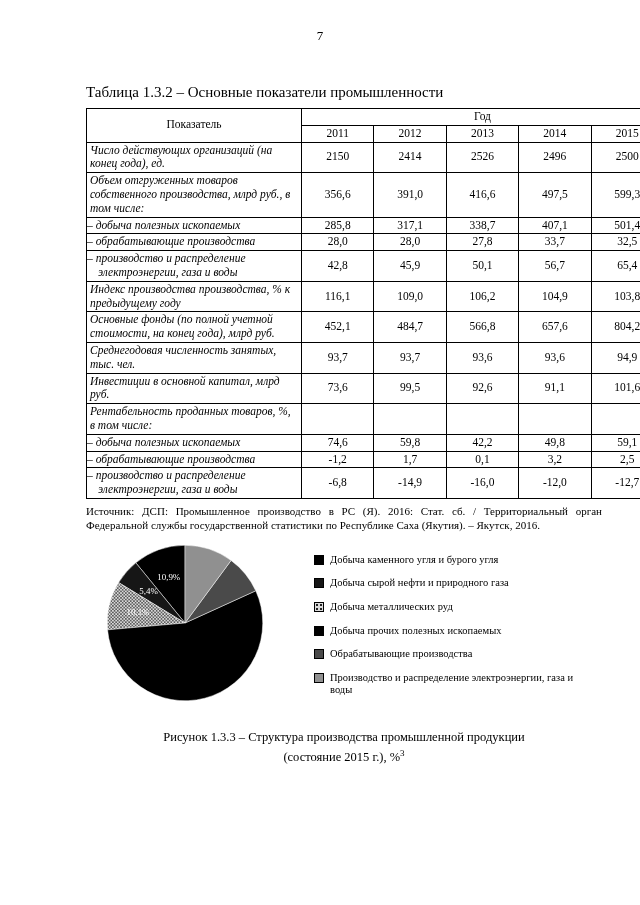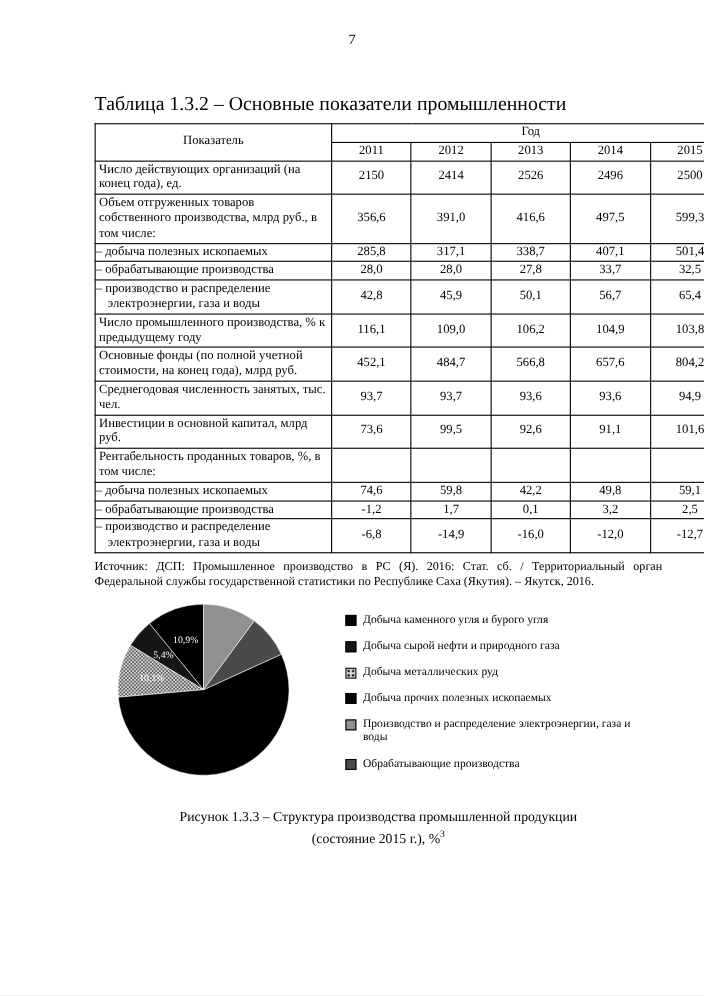--- a/index.html
+++ b/index.html
@@ -3,28 +3,28 @@
 <meta charset="utf-8">
 <style>
   html,body { margin:0; padding:0; background:#e8e8e8; }
   .page {
     width:640px; height:905px; margin:0 auto; background:#ffffff;
     font-family:"Liberation Serif", serif; color:#000; position:relative;
     box-sizing:border-box; overflow:hidden;
   }
   .page-number { text-align:center; padding-top:28px; font-size:13px; }
   .content { padding:0 38px 0 86px; }
-  .tbl-caption { margin:40px 0 7px 0; font-size:18px; }
+  .tbl-caption { margin:40px 0 7px 0; font-size:15px; }
   table.ind-table { border-collapse:collapse; width:578px; font-size:11.5px; table-layout:fixed; }
   table.ind-table th, table.ind-table td {
     border:1px solid #000; padding:1px 3px; line-height:1.2; vertical-align:middle;
   }
   table.ind-table th { font-weight:normal; text-align:center; }
   th.ind-col { width:208px; }
-  td.label { text-align:left; }
+  td.label { text-align:left;font-style:italic; }
   td.label.sub { padding-left:11px; text-indent:-11px; }
   td.val { text-align:center; }
   .source { margin:6px 0 0 0; font-size:11px; text-align:justify; line-height:1.25; }
   .chart { display:flex; align-items:center; margin:10px 0 0 18px; }
   .pie-wrap { flex:0 0 auto; }
   .legend { margin-left:48px; width:260px; }
   .legend-item { display:flex; align-items:flex-start; margin-bottom:11px; font-size:10.5px; line-height:1.2; }
   .legend-item:last-child { margin-bottom:0; }
   .sw { width:10px; height:10px; flex:0 0 auto; margin:1px 6px 0 0; border:1px solid #000; box-sizing:border-box; }
   .sw-dots { background-image:radial-gradient(circle at 50% 50%, #222 1px, #d9d9d9 1.3px); background-size:4px 4px; }
@@ -95,21 +95,21 @@
           </tr>
           <tr>
             <td class="label sub">– производство и распределение электроэнергии, газа и воды</td>
             <td class="val">42,8</td>
             <td class="val">45,9</td>
             <td class="val">50,1</td>
             <td class="val">56,7</td>
             <td class="val">65,4</td>
           </tr>
           <tr>
-            <td class="label">Число промышленного производства, % к предыдущему году</td>
+            <td class="label">Индекс производства производства, % к предыдущему году</td>
             <td class="val">116,1</td>
             <td class="val">109,0</td>
             <td class="val">106,2</td>
             <td class="val">104,9</td>
             <td class="val">103,8</td>
           </tr>
           <tr>
             <td class="label">Основные фонды (по полной учетной стоимости, на конец года), млрд руб.</td>
             <td class="val">452,1</td>
             <td class="val">484,7</td>
@@ -206,26 +206,26 @@
           </div>
           <div class="legend-item">
             <span class="sw sw-dots"></span>
             <span>Добыча металлических руд</span>
           </div>
           <div class="legend-item">
             <span class="sw" style="background: rgb(0, 0, 0);"></span>
             <span>Добыча прочих полезных ископаемых</span>
           </div>
           <div class="legend-item">
+            <span class="sw" style="background: rgb(74, 74, 74);"></span>
+            <span>Обрабатывающие производства</span>
+          </div>
+          <div class="legend-item">
             <span class="sw" style="background: rgb(144, 144, 144);"></span>
             <span>Производство и распределение электроэнергии, газа и воды</span>
-          </div>
-          <div class="legend-item">
-            <span class="sw" style="background: rgb(74, 74, 74);"></span>
-            <span>Обрабатывающие производства</span>
           </div>
         </div>
     </div>
 
     <p class="fig-caption">
       <span>Рисунок 1.3.3 – Структура производства промышленной продукции</span><br>
       <span>(состояние 2015 г.), %</span><sup>3</sup>
     </p>
 
 

